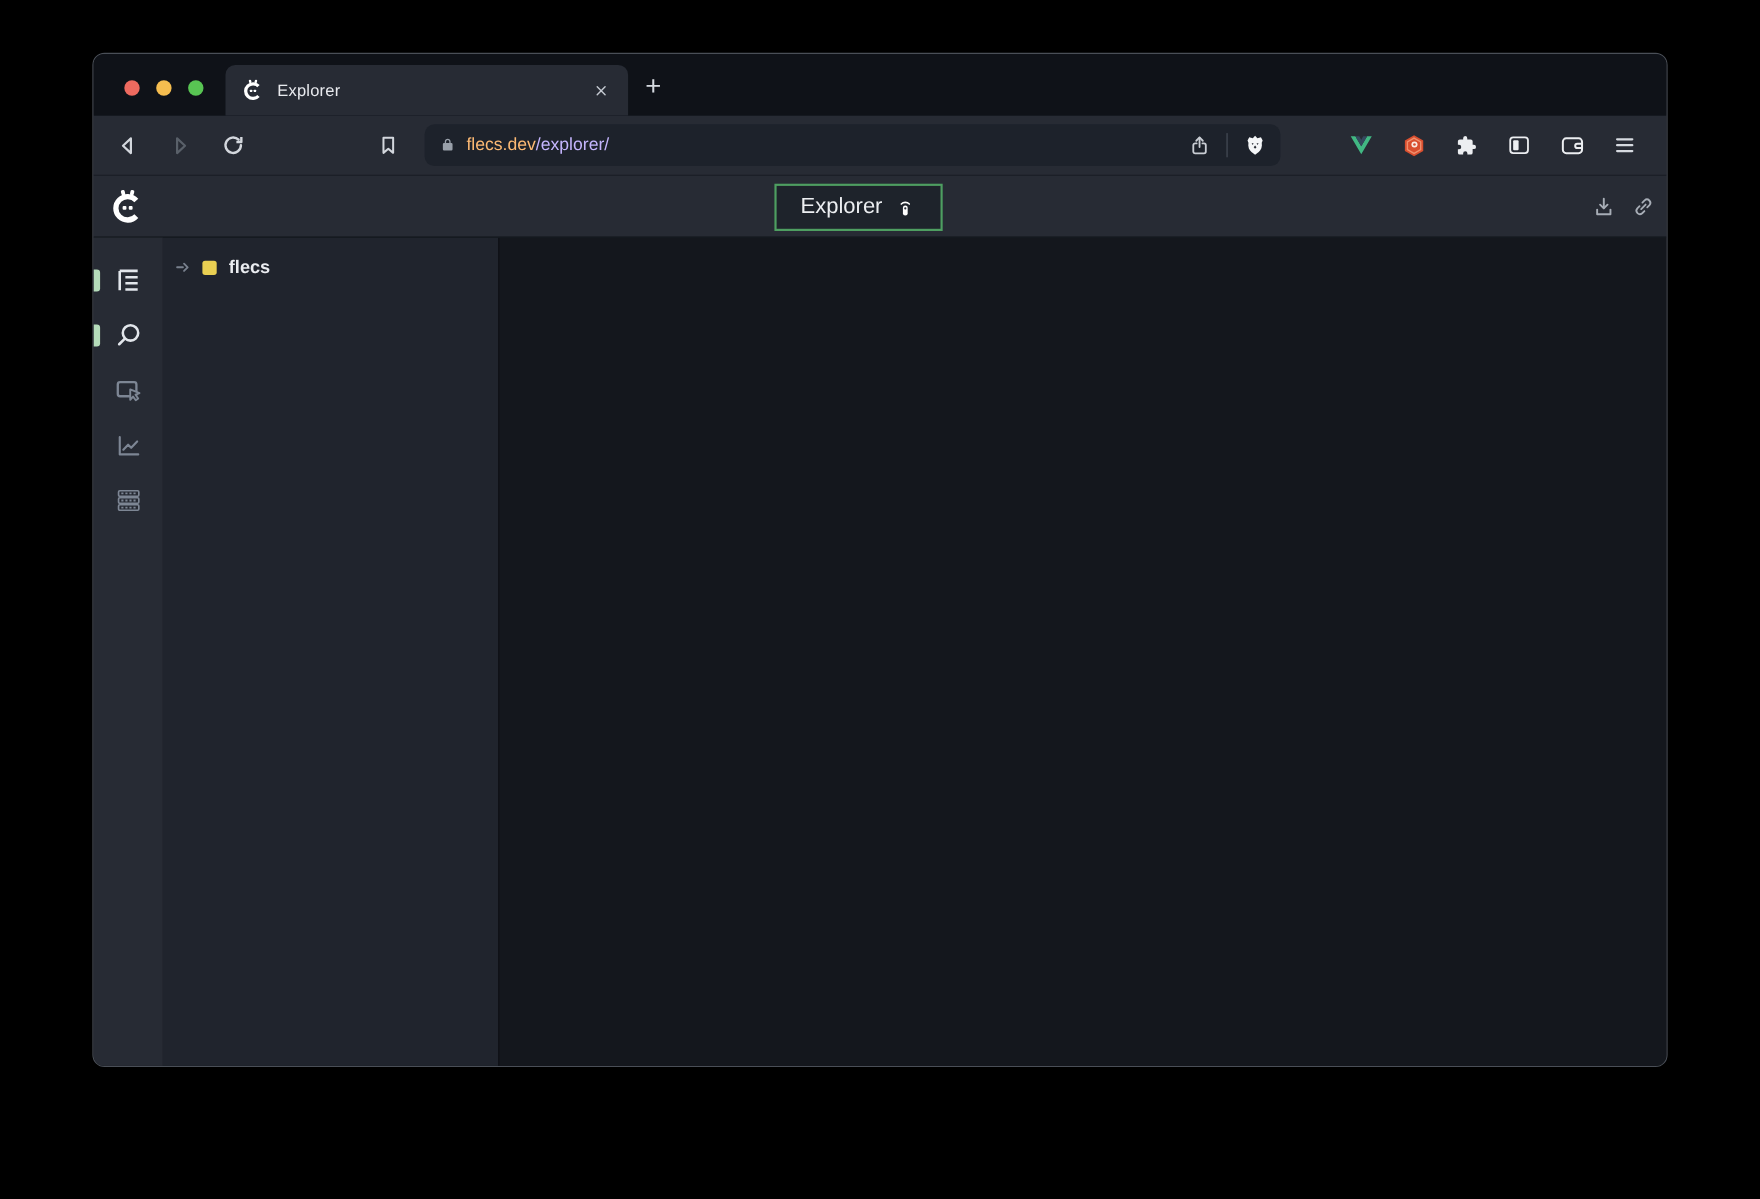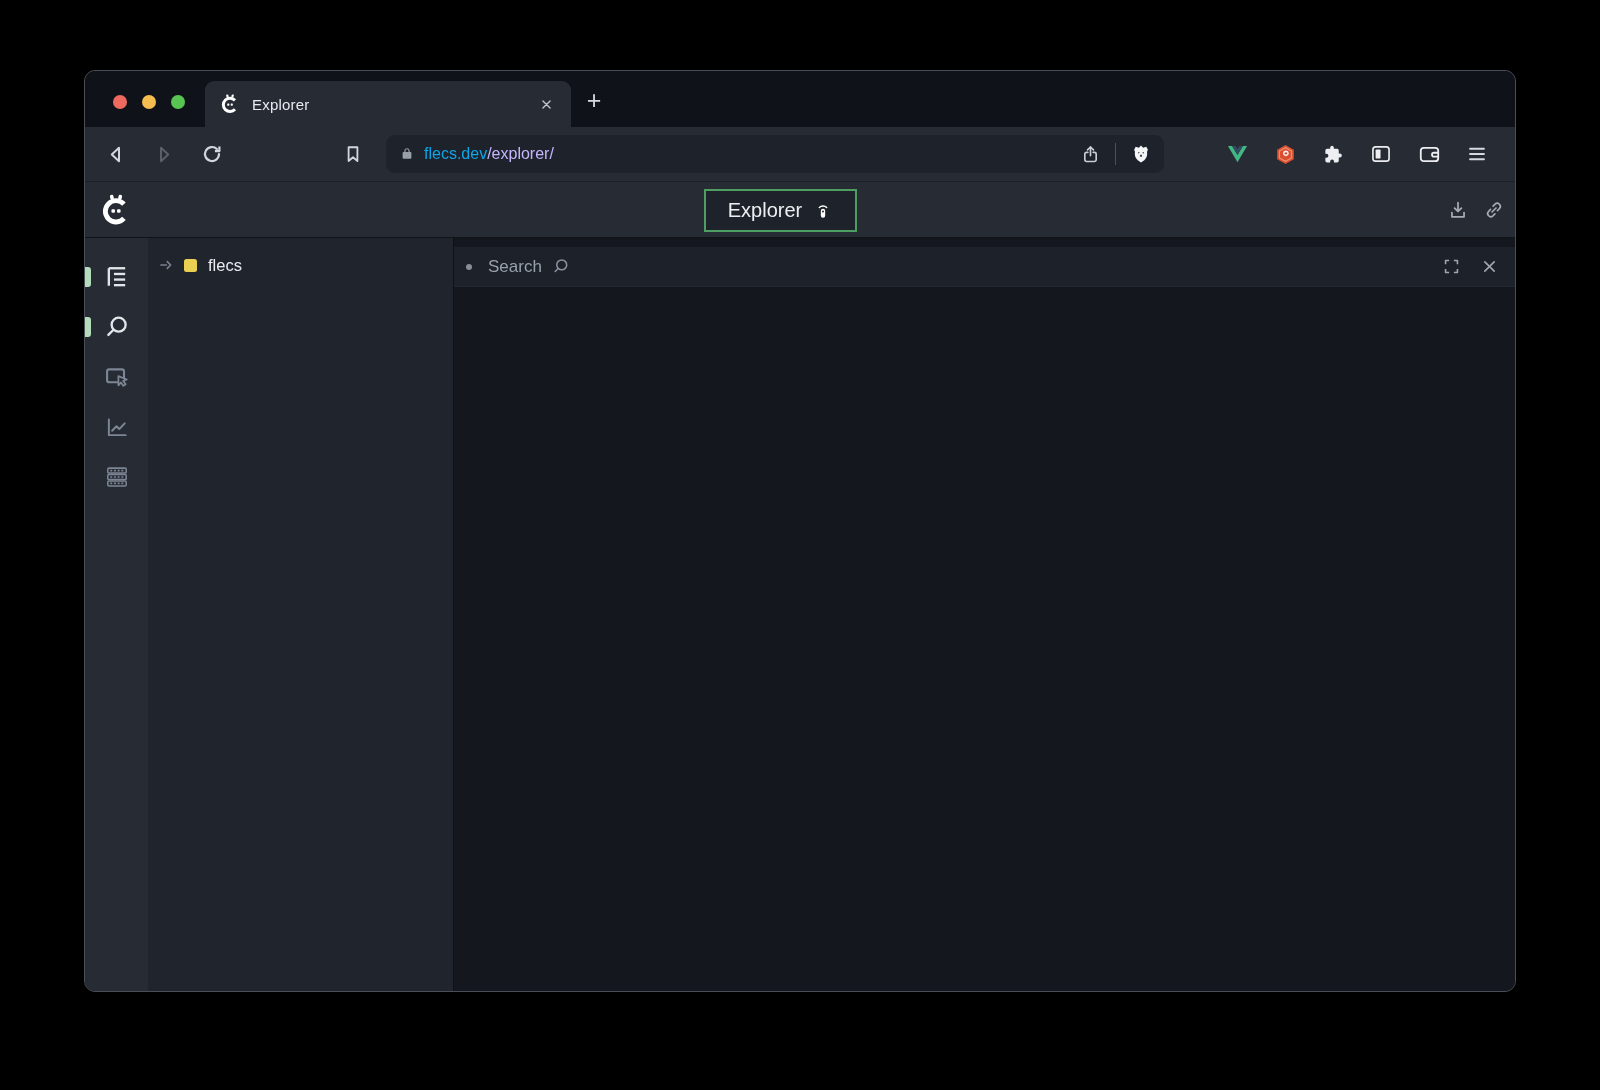--- a/index.html
+++ b/index.html
@@ -1,19 +1,19 @@
 <!DOCTYPE html>
 <html><head>
 <meta charset="utf-8">
 <style>
   * { margin:0; padding:0; box-sizing:border-box; }
   html,body { width:1600px; height:1090px; background:#000; overflow:hidden;
               font-family:"Liberation Sans", sans-serif; }
 
-  .window { position:absolute; left:84px; top:70px; width:1432px; height:922px;
+  .window { position:absolute; left:84px; top:48px; width:1432px; height:922px;
             background:#14171d; border:1px solid #4a4f57; border-radius:11px;
             overflow:hidden; display:flex; flex-direction:column;
             box-shadow:0 18px 50px rgba(0,0,0,.65); }
 
   
   .tabstrip { position:relative; height:56px; background:#0f1218; flex:0 0 auto; }
   .traffic { position:absolute; left:28px; top:24px; display:flex; gap:15px; }
   .traffic span { width:14px; height:14px; border-radius:50%; display:block; }
   .tab { position:absolute; left:120px; top:10px; width:366px; height:46px;
          background:#272b34; border-radius:9px 9px 0 0; display:flex;
@@ -28,21 +28,21 @@
   
   .toolbar { height:54px; background:#272b34; display:flex; align-items:center;
              flex:0 0 auto; }
   .navgroup { display:flex; align-items:center; gap:22px; padding-left:18px; }
   .tbicon { width:26px; height:26px; display:flex; align-items:center; justify-content:center; color:#d3d7dd; }
   .tbicon.disabled { color:#596069; }
   .bookmark { margin-left:93px; }
   .urlbar { margin-left:20px; width:778px; height:38px; background:#1d222b;
             border-radius:9px; display:flex; align-items:center; padding:0 10px 0 13px; }
   .urlbar .lock { color:#99a0aa; display:flex; }
-  .url-host { color:#0ea5e9; font-size:16px; margin-left:9px;text-align:right; }
+  .url-host { color:#fdba74; font-size:16px; margin-left:9px;text-align:right; }
   .url-path { color:#c4b5fd; font-size:16px; }
   .urlbar .spacer { flex:1; }
   .url-divider { width:1px; height:22px; background:#4a505b; margin:0 12px; }
   .ext-row { display:flex; align-items:center; gap:24px; margin-left:61px; }
   .extbtn { width:24px; height:24px; display:flex; align-items:center; justify-content:center; color:#eceef1; }
 
   
   .appheader { height:57px; background:#272b34; border-top:1px solid #1b1f27;
                border-bottom:1px solid #101419; display:flex; align-items:center;
                position:relative; flex:0 0 auto; }
@@ -59,21 +59,21 @@
   .appbody { flex:1; display:flex; min-height:0; }
   .iconbar { width:63px; background:#272b34; position:relative; flex:0 0 auto;
              display:flex; flex-direction:column; align-items:center; padding-top:24px; }
   .sideicon { width:30px; height:30px; margin-bottom:20px; display:flex;
               align-items:center; justify-content:center; color:#7d8694; }
   .sideicon.active { color:#e2e6eb; }
   .pill { position:absolute; left:0; width:6px; height:20px; border-radius:0 3px 3px 0; }
   .pill.p1 { top:29px; } .pill.p2 { top:79px; }
 
   .treepanel { width:305px; background:#20242d; flex:0 0 auto; padding-top:8px; }
-  .treerow { height:38px; display:flex; align-items:center; padding-left:11px; }
+  .treerow { height:38px; display:flex; align-items:center; padding-left:11px;font-weight:bold; }
   .treearrow { color:#78808d; display:flex; }
   .swatch { width:13px; height:13px; border-radius:2.5px; margin:0 11px 0 9px; }
   .treelabel { color:#eaecf0; font-size:16.5px; }
 
   .mainpanel { flex:1; background:#14171d; padding-top:9px; display:flex;
                flex-direction:column; border-left:1px solid #0e1116; }
   .searchheader { height:40px; background:#1c212a; display:flex; align-items:center;
                   padding:0 16px 0 12px; border-bottom:1px solid rgba(255,255,255,.03); }
   .bullet { width:6px; height:6px; border-radius:50%; background:#878e99; }
   .search-title { color:#99a0ab; font-size:17px; margin-left:16px; }
@@ -303,41 +303,16 @@
           </svg>
         </span>
         <span class="swatch" style="background: rgb(233, 207, 82);"></span>
         <span class="treelabel">flecs</span>
       </div>
 
 
     </div>
 
     <div class="mainpanel">
-      <div class="searchheader">
-        <span class="bullet"></span>
-        <span class="search-title">Search</span>
-        <span class="searchmag">
-          <svg width="19" height="19" viewBox="0 0 20 20" fill="none" stroke="currentColor" stroke-width="1.6" stroke-linecap="round">
-            <circle cx="11.3" cy="8.3" r="5.2"></circle>
-              <path d="M7.5 12.1 4.4 15.2"></path>
-          </svg>
-        </span>
-        <span class="sh-right">
-          <span class="shicon">
-            <svg width="19" height="19" viewBox="0 0 24 24" fill="none" stroke="currentColor" stroke-width="2" stroke-linejoin="round">
-              <path d="M4.5 9V4.5H9"></path>
-                <path d="M15 4.5h4.5V9"></path>
-                <path d="M19.5 15v4.5H15"></path>
-                <path d="M9 19.5H4.5V15"></path>
-            </svg>
-          </span>
-          <span class="shicon">
-            <svg width="17" height="17" viewBox="0 0 20 20" stroke="currentColor" stroke-width="1.9" stroke-linecap="round">
-              <path d="M4.5 4.5 15.5 15.5M15.5 4.5 4.5 15.5"></path>
-            </svg>
-          </span>
-        </span>
-      </div>
       <div class="maincontent"></div>
     </div>
   </div>
 </div>
 
 </body></html>

